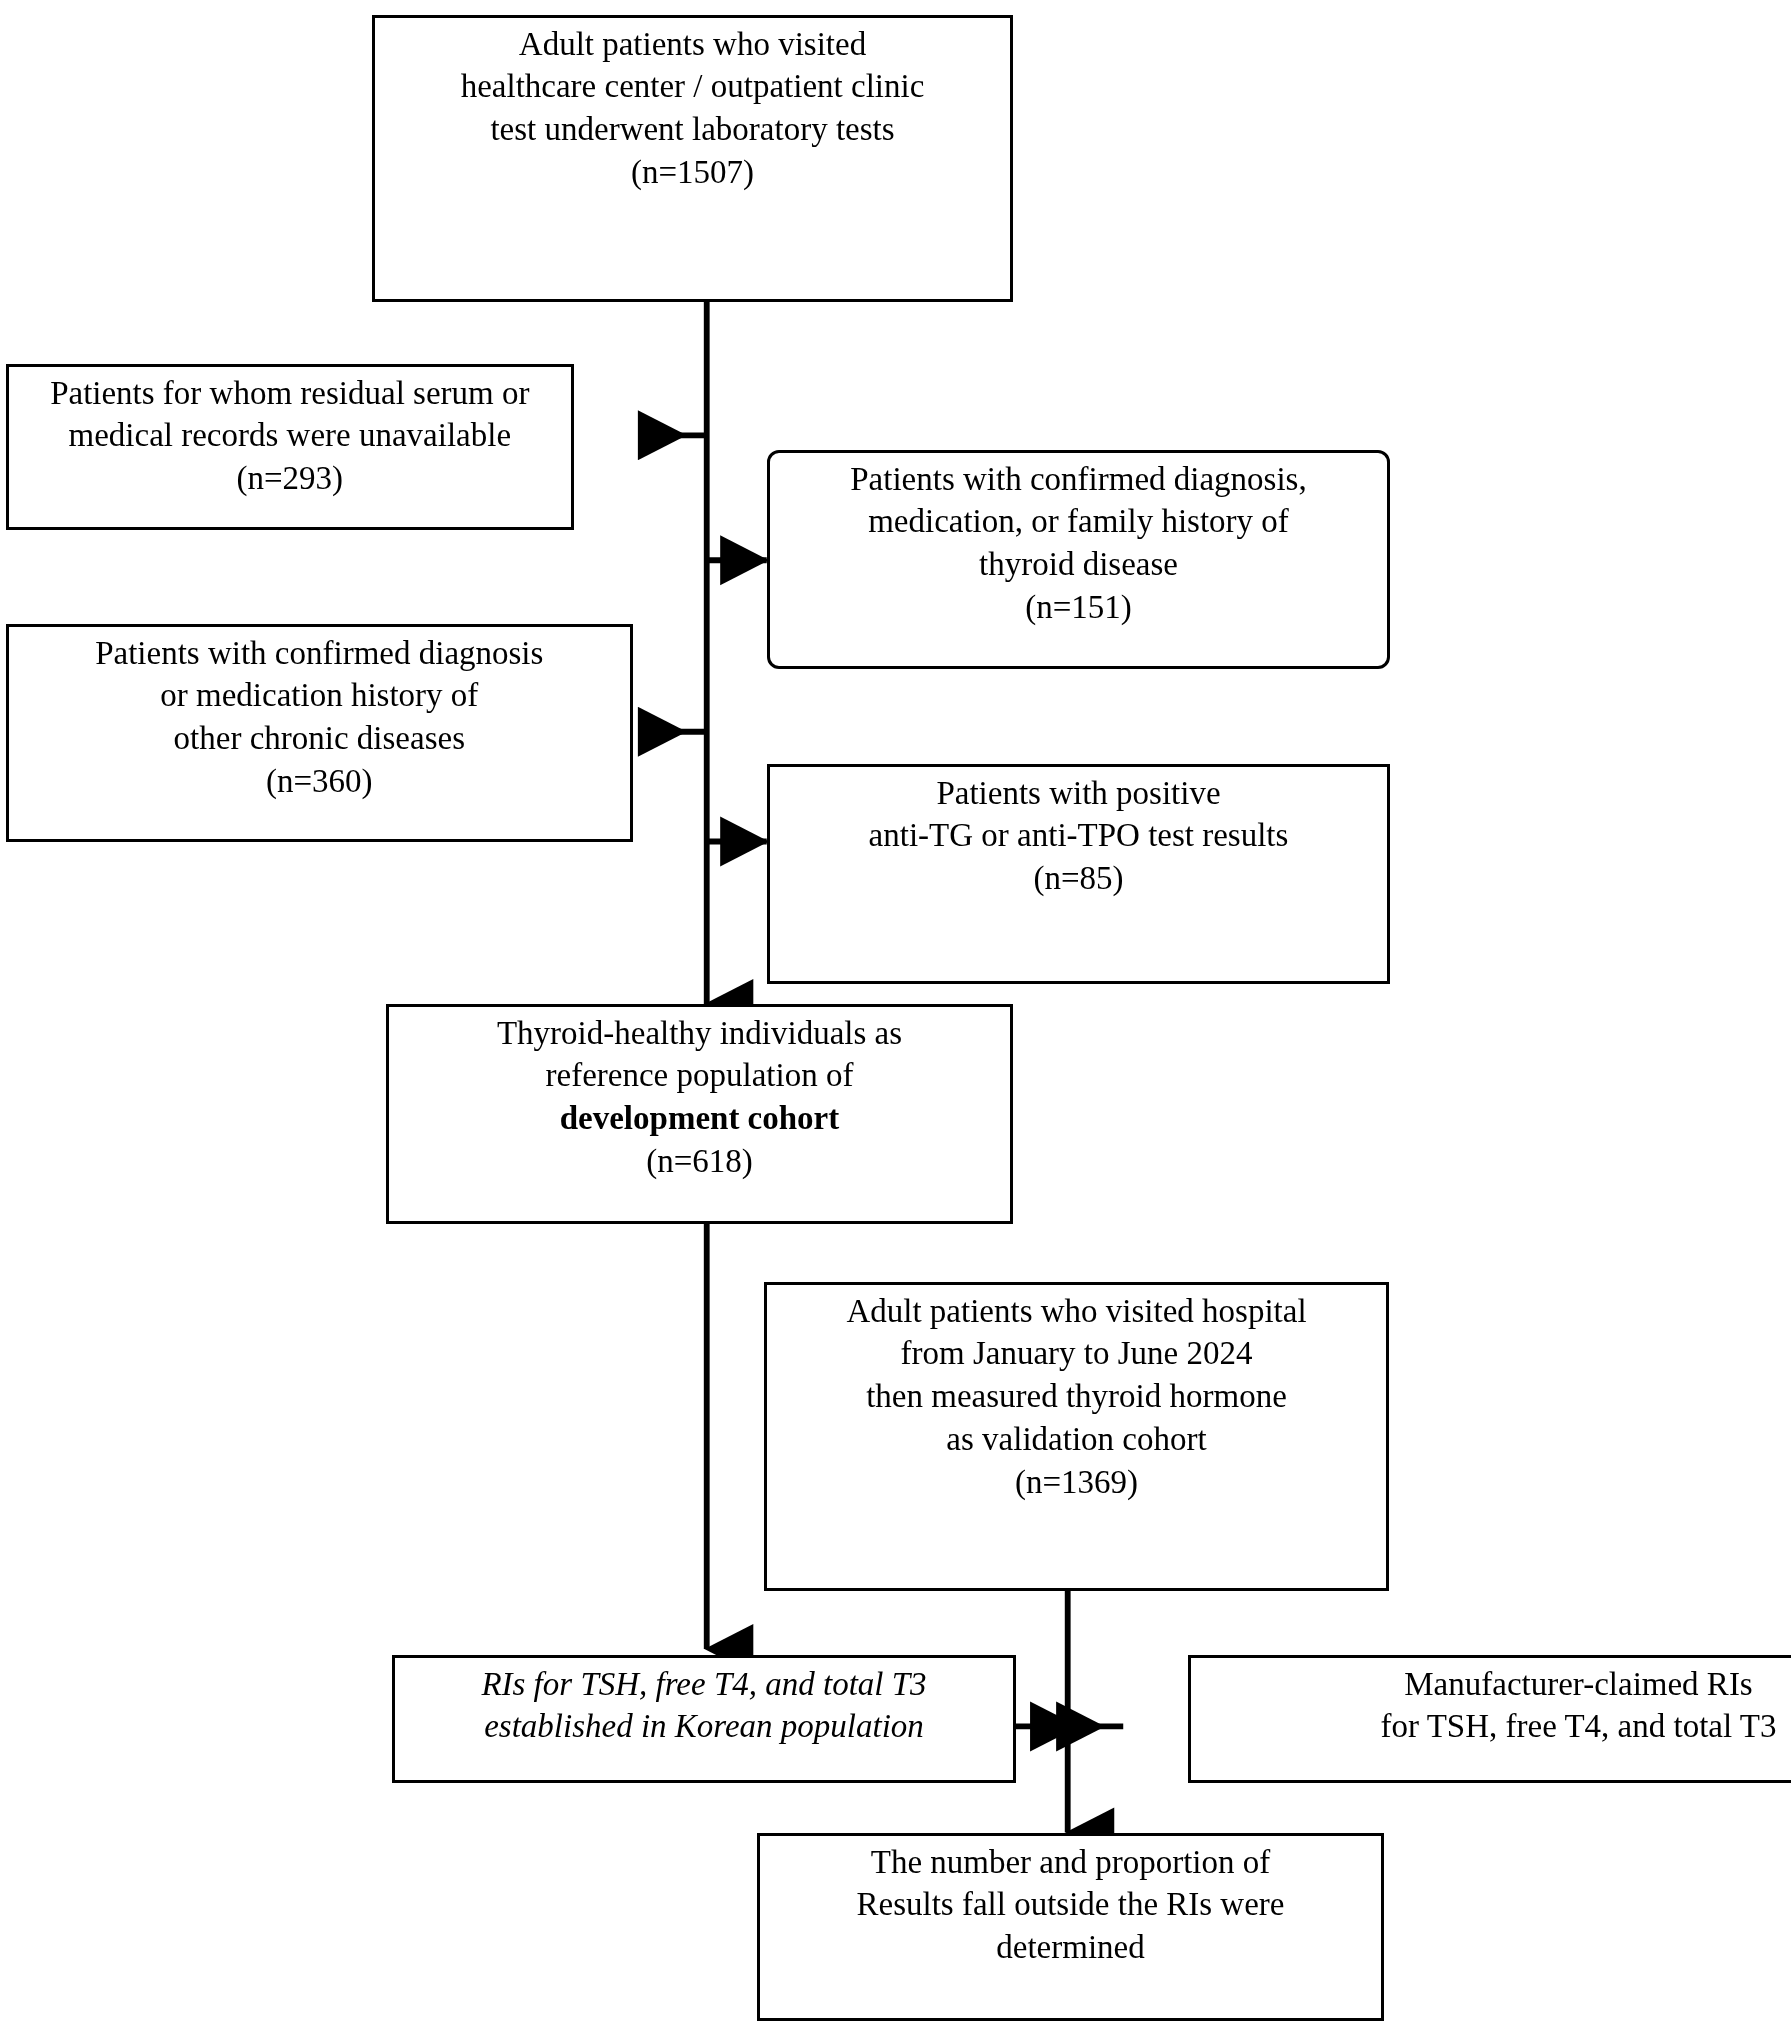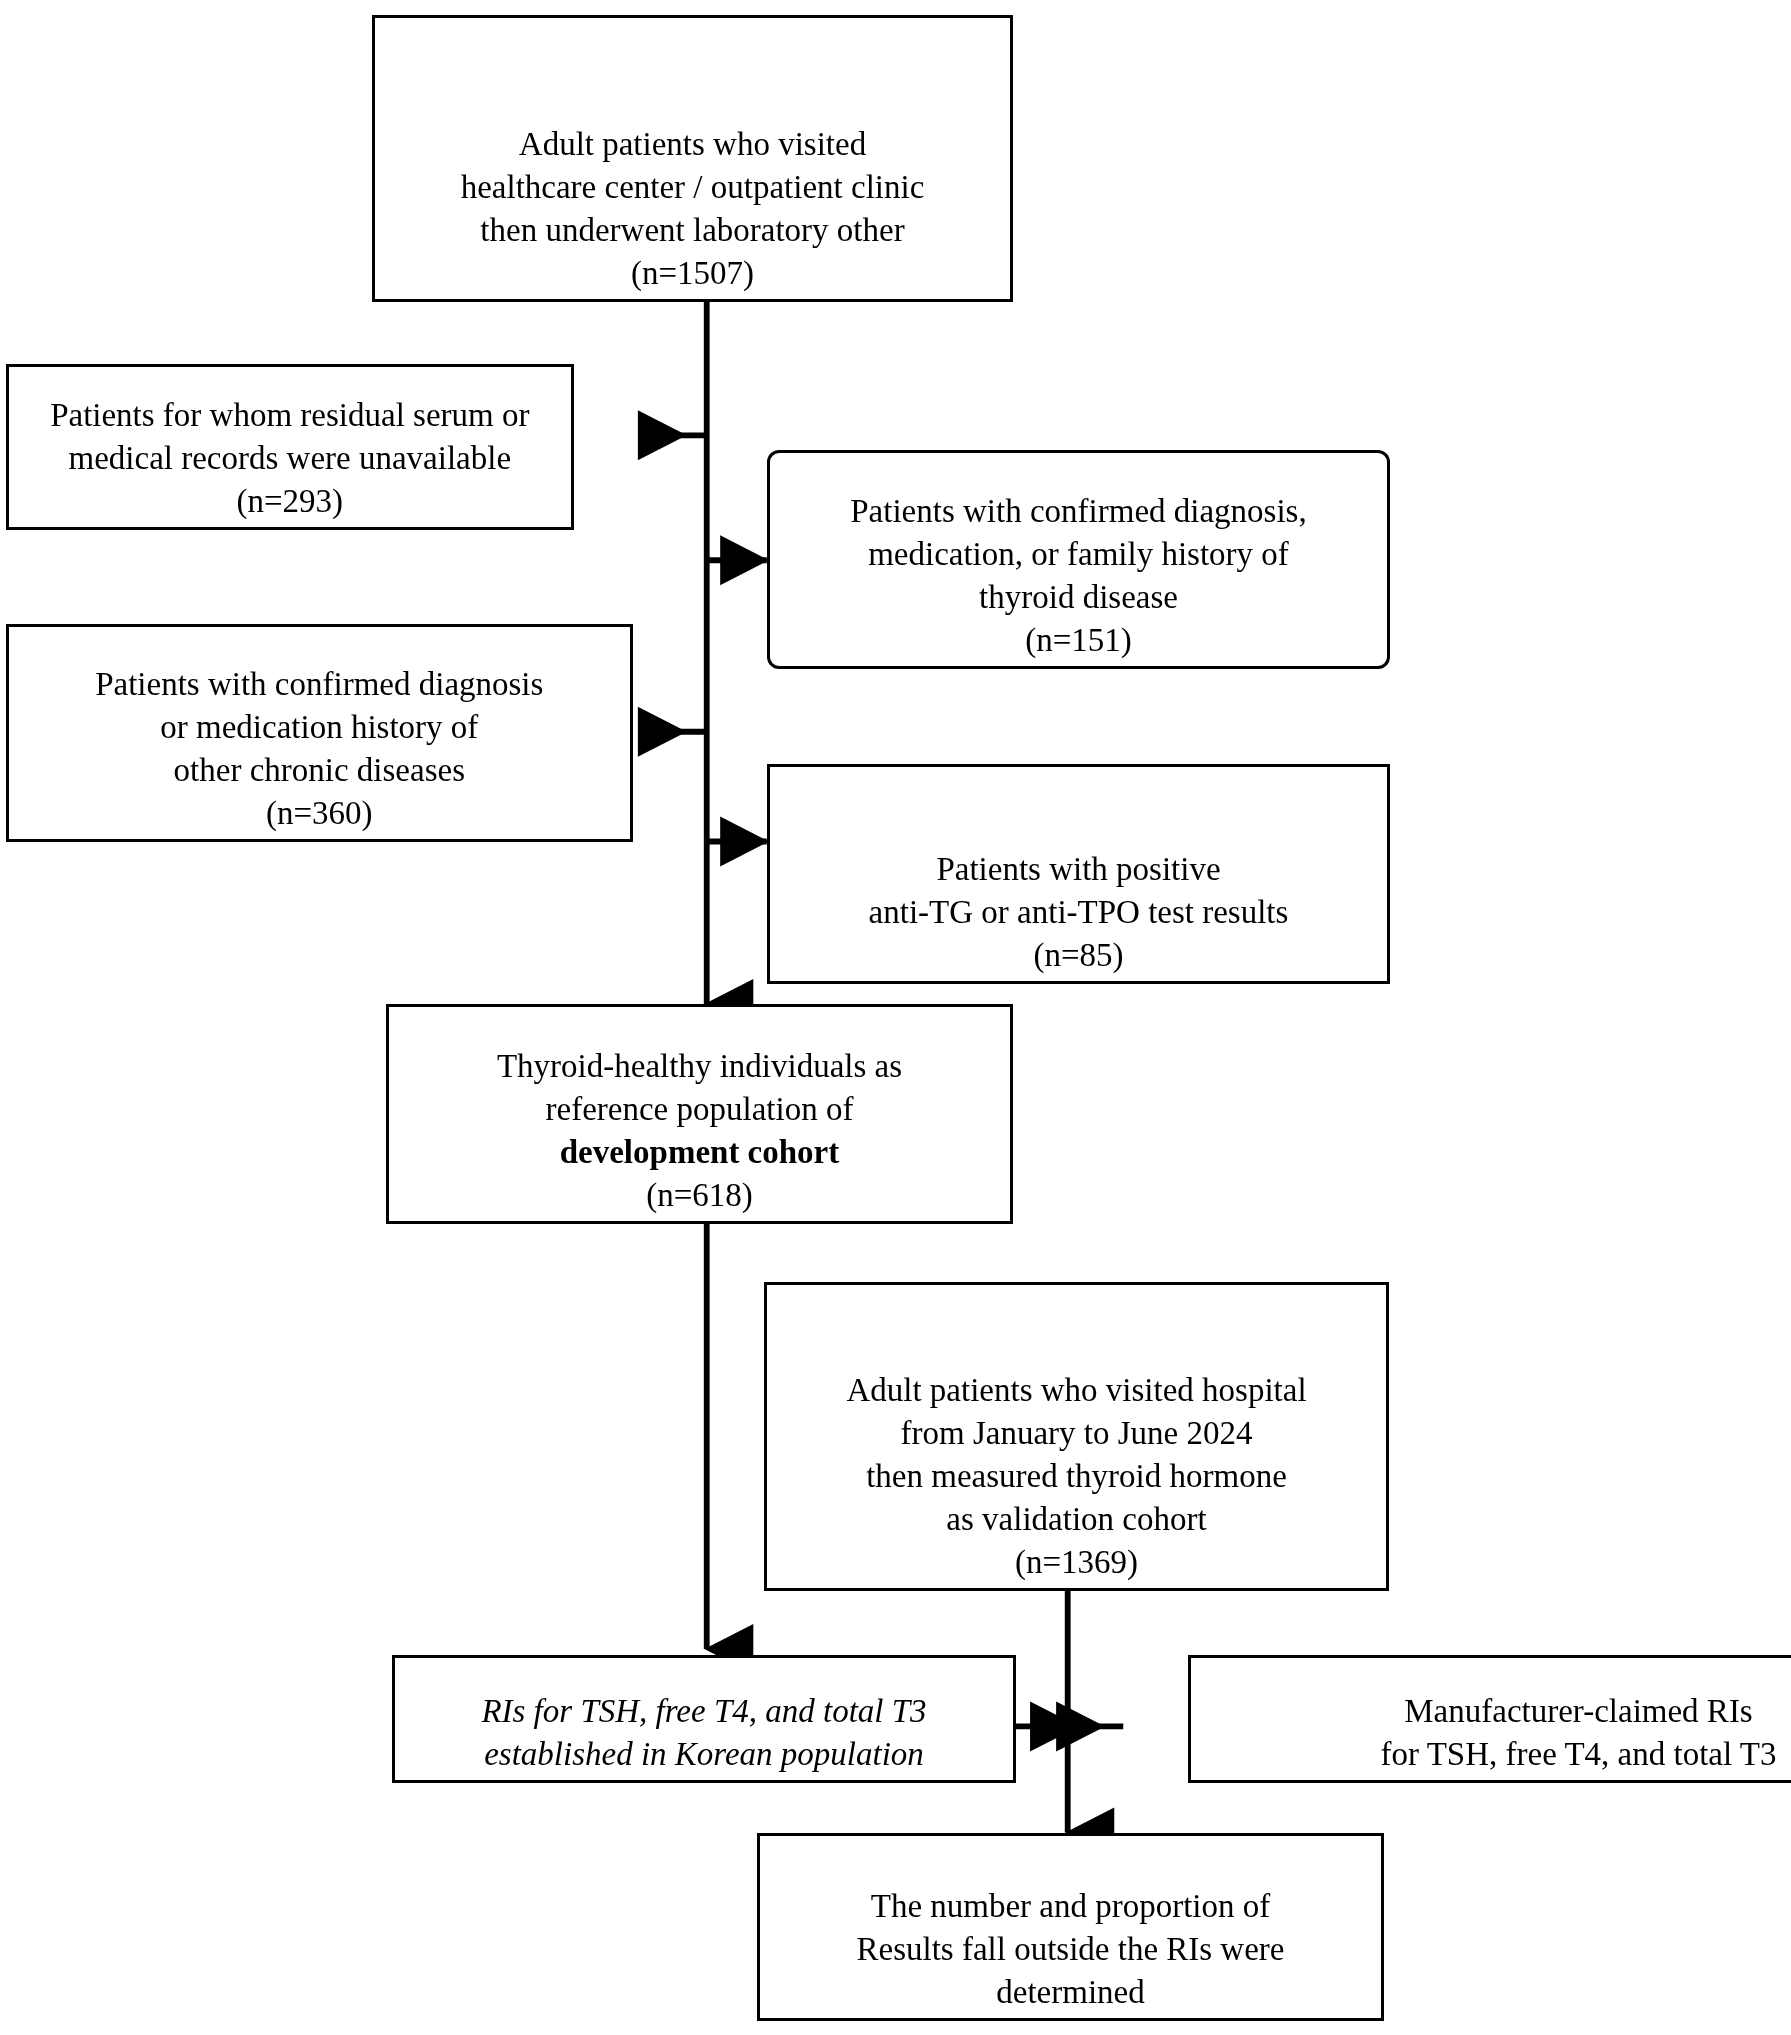--- a/index.html
+++ b/index.html
@@ -26,21 +26,21 @@
     height: 2035px;
   }
   .node-box {
     position: absolute;
     box-sizing: border-box;
     border: 3.1px solid #000000;
     background: #ffffff;
     display: flex;
     flex-direction: column;
     align-items: center;
-    justify-content: flex-end;
+    justify-content: flex-start;
     text-align: center;
     color: #000000;
     font-size: 33px;
     line-height: 1.30;
     padding: 4.5px 6.3px;
   }
   .node-line {
     display: block;
     white-space: nowrap;
   }
@@ -81,21 +81,21 @@
     <line x1="2384" y1="3552" x2="2384" y2="4092" stroke="#000000" stroke-width="13" marker-end="url(#arrowhead-down)"></line>
 
     <line x1="2268" y1="3855" x2="2404" y2="3855" stroke="#000000" stroke-width="13" marker-end="url(#arrowhead-right)"></line>
 
     <line x1="2508" y1="3855" x2="2366" y2="3855" stroke="#000000" stroke-width="13" marker-end="url(#arrowhead-left)"></line>
   </svg>
 
   <div class="node-box" style="left:372px; top:15px; width:641px; height:287px;">
     <span class="node-line">Adult patients who visited</span>
     <span class="node-line">healthcare center / outpatient clinic</span>
-    <span class="node-line">then underwent laboratory other</span>
+    <span class="node-line">test underwent laboratory tests</span>
     <span class="node-line">(n=1507)</span>
   </div>
 
   <div class="node-box" style="left:5.8px; top:364px; width:568px; height:166px;">
     <span class="node-line">Patients for whom residual serum or</span>
     <span class="node-line">medical records were unavailable</span>
     <span class="node-line">(n=293)</span>
   </div>
 
   <div class="node-box" style="left:767px; top:450px; width:623px; height:219px;border-radius:12px;">

